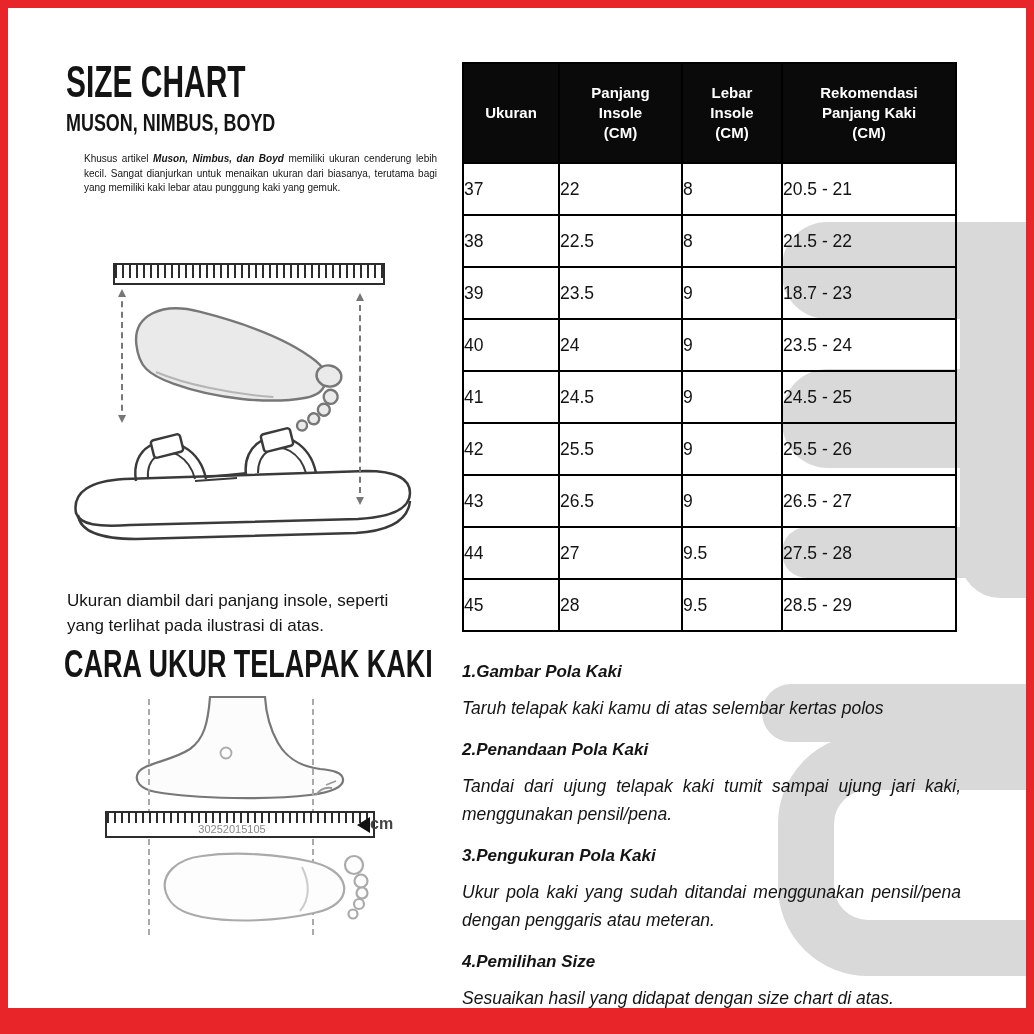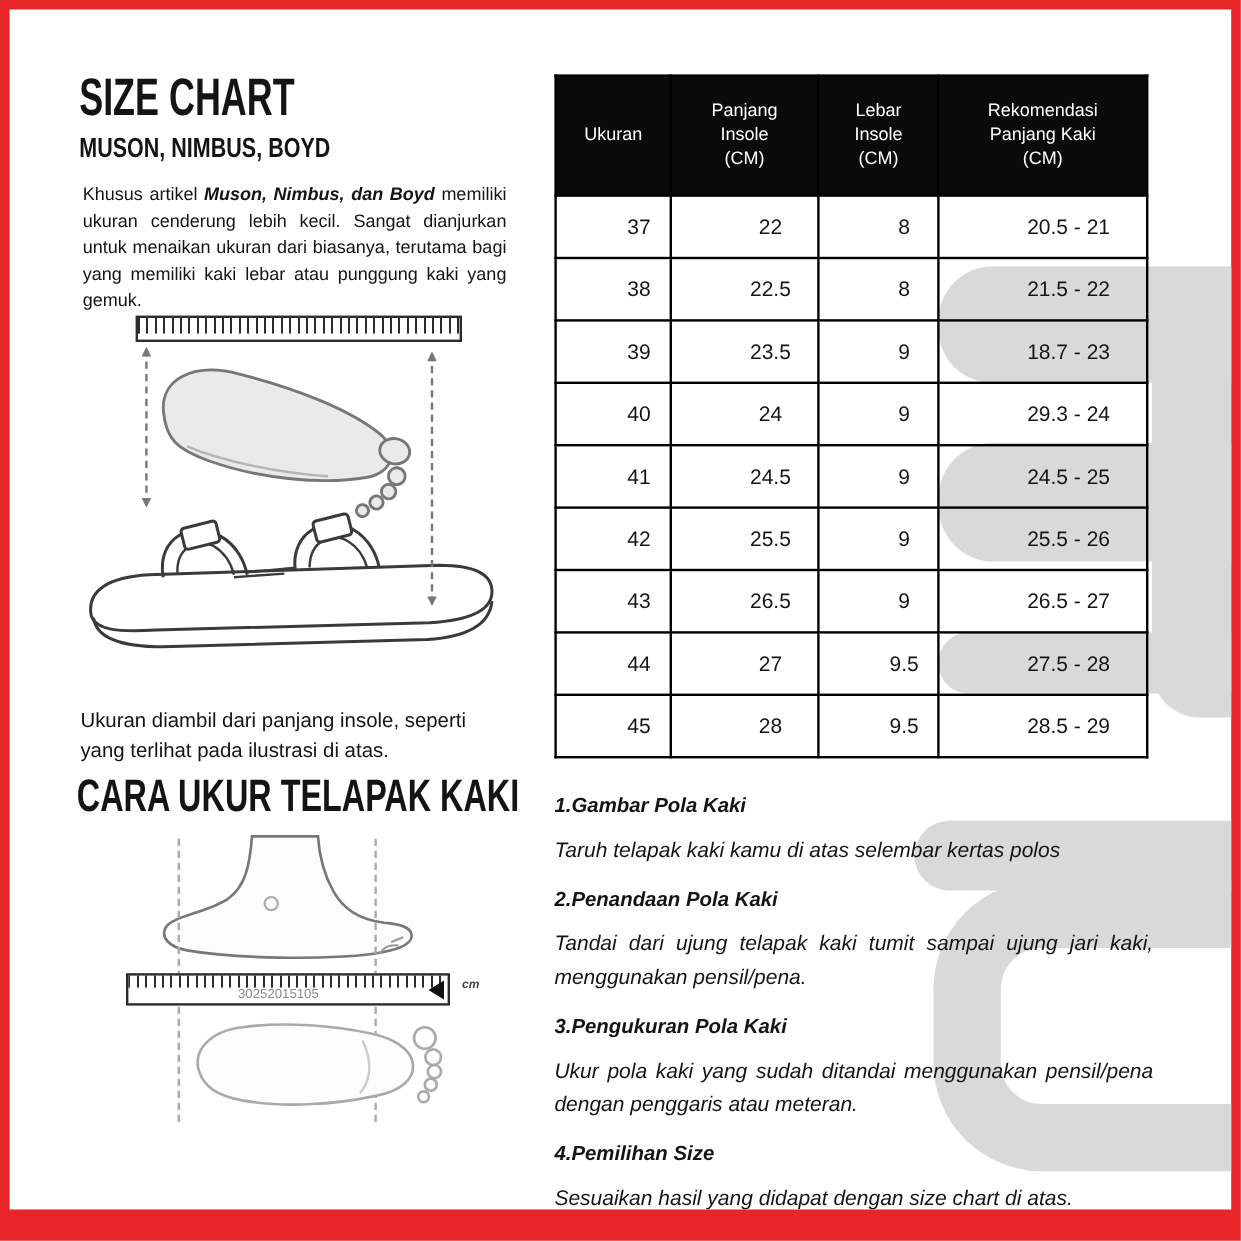--- a/index.html
+++ b/index.html
@@ -28,22 +28,22 @@
   
   .big-title{
     font-weight:bold;line-height:1;letter-spacing:0px;
     transform-origin:left top;white-space:nowrap;
   }
   .title{left:66px;top:60px;font-size:44px;transform:scaleX(.68);}
   .subtitle{left:66px;top:112px;font-size:23px;transform:scaleX(.78);}
   .howto-title{left:64px;top:645px;font-size:38px;transform:scaleX(.71);}
 
   .intro{
-    left:69px;top:152px;width:353px;
-    font-size:15px;line-height:1.47;text-align:justify;
+    left:84px;top:152px;width:353px;
+    font-size:10px;line-height:1.47;text-align:justify;
   }
   .insole-note{
     left:67px;top:589px;width:345px;
     font-size:17px;line-height:1.45;
   }
 
   
   .ruler{
     position:absolute;border:2px solid #2c2c2c;background:#fff;
   }
@@ -69,34 +69,34 @@
   .ruler2 .nums{
     display:flex;justify-content:center;
     padding:0 30px 0 14px;font-size:11px;color:#8a8a8a;line-height:1;
     margin-top:1px;
   }
   .ruler2 .marker{
     position:absolute;right:3px;top:4px;width:0;height:0;
     border-top:8px solid transparent;border-bottom:8px solid transparent;
     border-right:13px solid #111;
   }
-  .cm-label{position:absolute;left:325px;top:120px;font-size:10px;color:#444;font-weight:bold;font-style:italic;}
+  .cm-label{position:absolute;left:310px;top:120px;font-size:16px;color:#444;font-weight:bold;}
 
   
   .size-table-wrap{left:462px;top:62px;width:493px;}
   table{border-collapse:collapse;width:493px;table-layout:fixed;}
   table,th,td{border:2px solid #000;}
   th{
-    background:var(--header-bg);color:#fff;font-weight:normal;
+    background:var(--header-bg);color:#fff;font-weight:bold;
     font-size:15px;line-height:1.35;height:100px;
     white-space:pre-line;text-align:center;vertical-align:middle;
   }
   td{
-    height:52px;text-align:center;vertical-align:middle;
-    font-size:17.5px;background:transparent;padding-left:43px;
+    height:52px;text-align:left;vertical-align:middle;
+    font-size:17.5px;background:transparent;
   }
   col.c1{width:96px;}col.c2{width:123px;}col.c3{width:100px;}col.c4{width:174px;}
 
   
   .instructions{left:462px;top:658px;width:499px;font-style:italic;}
   .ins-title{font-weight:bold;font-size:17px;margin:18px 0 12px;}
   .ins-title:first-child{margin-top:4px;}
   .ins-body{font-size:17.5px;line-height:1.6;text-align:justify;margin:0;}
 </style>
 </head>
@@ -234,21 +234,21 @@
             <tr>
               <td>39</td>
               <td>23.5</td>
               <td>9</td>
               <td>18.7 - 23</td>
             </tr>
             <tr>
               <td>40</td>
               <td>24</td>
               <td>9</td>
-              <td>29.3 - 24</td>
+              <td>23.5 - 24</td>
             </tr>
             <tr>
               <td>41</td>
               <td>24.5</td>
               <td>9</td>
               <td>24.5 - 25</td>
             </tr>
             <tr>
               <td>42</td>
               <td>25.5</td>

